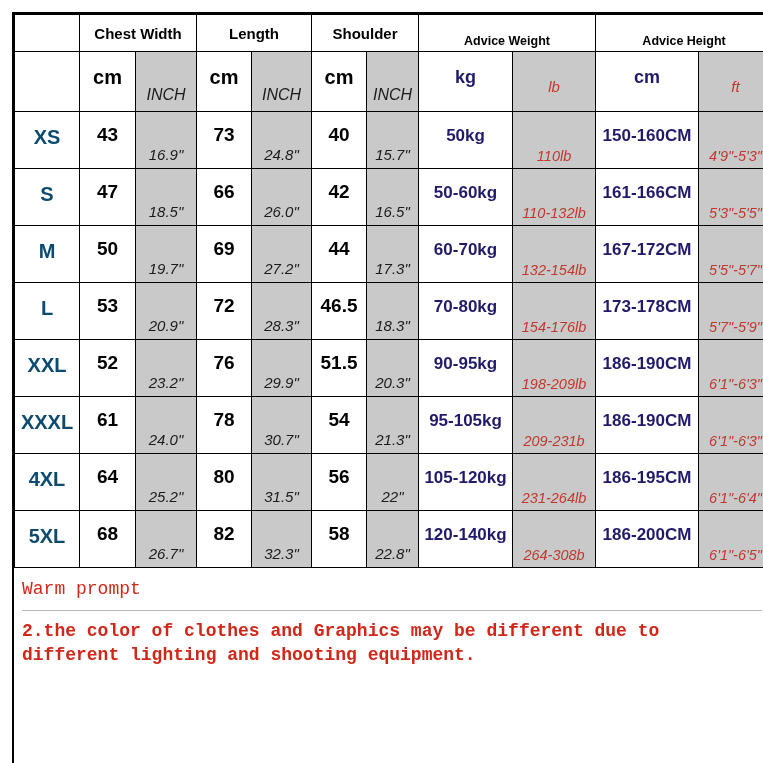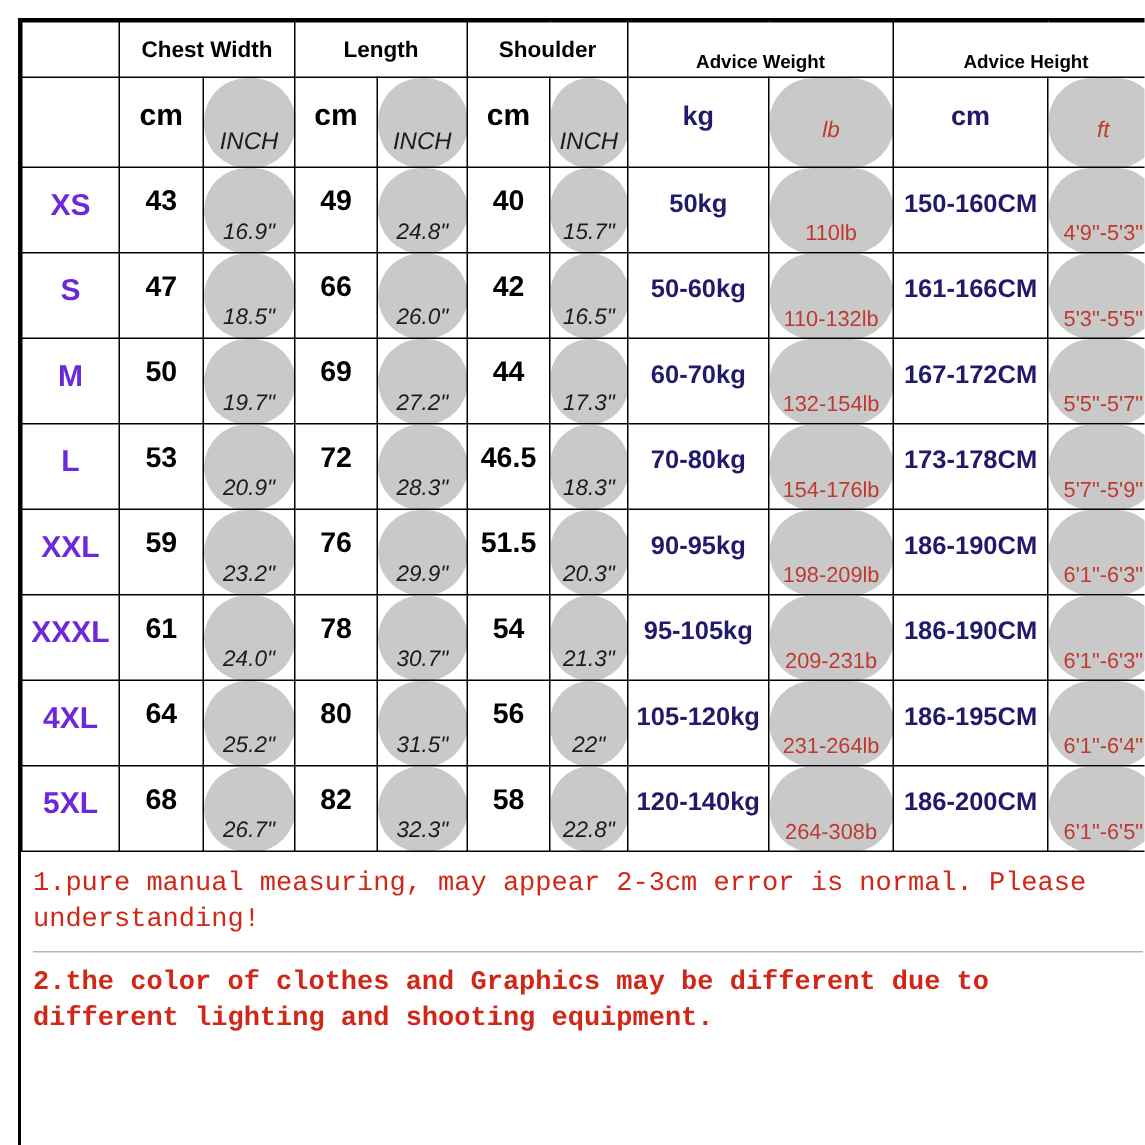--- a/index.html
+++ b/index.html
@@ -18,32 +18,32 @@
   col.c-lcm{width:55px}col.c-lin{width:60px}col.c-scm{width:55px}
   col.c-sin{width:52px}col.c-kg{width:94px}col.c-lb{width:83px}
   col.c-hcm{width:103px}col.c-ft{width:74px}
 
   tr.hrow1{height:37px;}
   tr.hrow2{height:60px;}
   tbody tr{height:57px;}
 
   .grp{font-size:15px;font-weight:bold;color:#000;vertical-align:middle;}
   .grp-advice{font-size:12.5px;font-weight:bold;color:#000;vertical-align:bottom;padding-bottom:3px;}
-  .gray{background:#c9c9c9;border-radius:29px;}
+  .gray{background:#c9c9c9;}
 
   .h-cm{font-size:20px;font-weight:bold;color:#000;vertical-align:middle;padding-bottom:8px;}
   .h-inch{font-size:16px;font-style:italic;font-weight:normal;color:#1b1b1b;vertical-align:bottom;padding-bottom:7px;}
   .h-kg,.h-hcm{font-size:18px;font-weight:bold;color:#211a6b;vertical-align:middle;padding-bottom:8px;}
   .h-lb,.h-ft{font-size:15px;font-style:italic;font-weight:normal;color:#be3a30;vertical-align:bottom;padding-bottom:16px;}
 
-  td.size-cell{font-size:20px;font-weight:bold;color:#6d28d9;vertical-align:middle;padding-bottom:6px;}
+  td.size-cell{font-size:20px;font-weight:bold;color:#0c4a6e;vertical-align:middle;padding-bottom:6px;}
   td.cm-cell{font-size:19px;font-weight:bold;color:#000;vertical-align:middle;padding-bottom:10px;}
   td.inch-cell{font-size:15px;font-style:italic;color:#1b1b1b;vertical-align:bottom;padding-bottom:5px;}
   td.kg-cell,td.hcm-cell{font-size:17px;font-weight:bold;color:#211a6b;vertical-align:middle;padding-bottom:8px;}
-  td.lb-cell,td.ft-cell{font-size:14.5px;color:#be3a30;vertical-align:bottom;padding-bottom:4px;}
+  td.lb-cell,td.ft-cell{font-size:14.5px;font-style:italic;color:#be3a30;vertical-align:bottom;padding-bottom:4px;}
 
   .notes{
     font-family:"Liberation Mono", monospace;
     color:#d02718;
     font-size:18px;line-height:24px;
     padding:9px 6px 6px 8px;
     width:740px;
   }
   .notes .n-title{margin:0;}
   .notes .n-1{margin:0;}
@@ -88,21 +88,21 @@
         <th class="h-lb gray">lb</th>
         <th class="h-hcm">cm</th>
         <th class="h-ft gray">ft</th>
       </tr>
     </thead>
     <tbody>
         <tr>
     <td class="size-cell">XS</td>
     <td class="cm-cell">43</td>
     <td class="inch-cell gray">16.9"</td>
-    <td class="cm-cell">49</td>
+    <td class="cm-cell">73</td>
     <td class="inch-cell gray">24.8"</td>
     <td class="cm-cell">40</td>
     <td class="inch-cell gray">15.7"</td>
     <td class="kg-cell">50kg</td>
     <td class="lb-cell gray">110lb</td>
     <td class="hcm-cell">150-160CM</td>
     <td class="ft-cell gray">4'9"-5'3"</td>
   </tr>
         <tr>
     <td class="size-cell">S</td>
@@ -138,21 +138,21 @@
     <td class="inch-cell gray">28.3"</td>
     <td class="cm-cell">46.5</td>
     <td class="inch-cell gray">18.3"</td>
     <td class="kg-cell">70-80kg</td>
     <td class="lb-cell gray">154-176lb</td>
     <td class="hcm-cell">173-178CM</td>
     <td class="ft-cell gray">5'7"-5'9"</td>
   </tr>
         <tr>
     <td class="size-cell">XXL</td>
-    <td class="cm-cell">59</td>
+    <td class="cm-cell">52</td>
     <td class="inch-cell gray">23.2"</td>
     <td class="cm-cell">76</td>
     <td class="inch-cell gray">29.9"</td>
     <td class="cm-cell">51.5</td>
     <td class="inch-cell gray">20.3"</td>
     <td class="kg-cell">90-95kg</td>
     <td class="lb-cell gray">198-209lb</td>
     <td class="hcm-cell">186-190CM</td>
     <td class="ft-cell gray">6'1"-6'3"</td>
   </tr>
@@ -192,16 +192,16 @@
     <td class="inch-cell gray">22.8"</td>
     <td class="kg-cell">120-140kg</td>
     <td class="lb-cell gray">264-308b</td>
     <td class="hcm-cell">186-200CM</td>
     <td class="ft-cell gray">6'1"-6'5"</td>
   </tr>
       </tbody>
   </table>
 
   <div class="notes">
-    <p class="n-1">1.pure manual measuring, may appear 2-3cm error is normal. Please understanding!</p>
+    <p class="n-title">Warm prompt</p>
     <p class="n-2">2.the color of clothes and Graphics may be different due to different lighting and shooting equipment.</p>
   </div>
 </div>
 
 </body></html>

